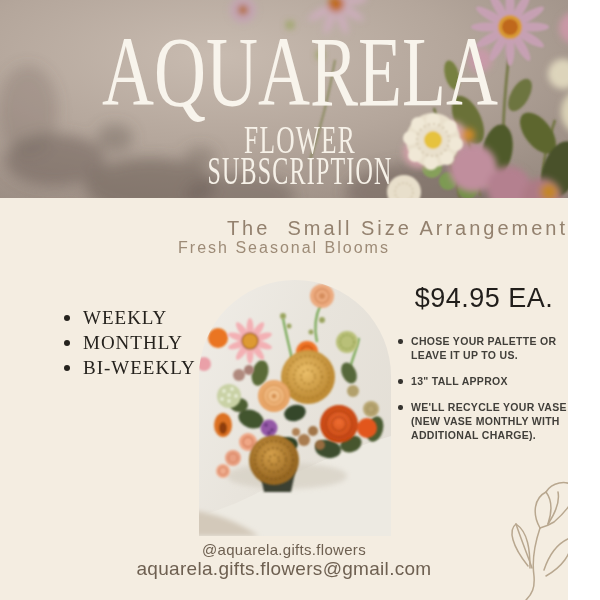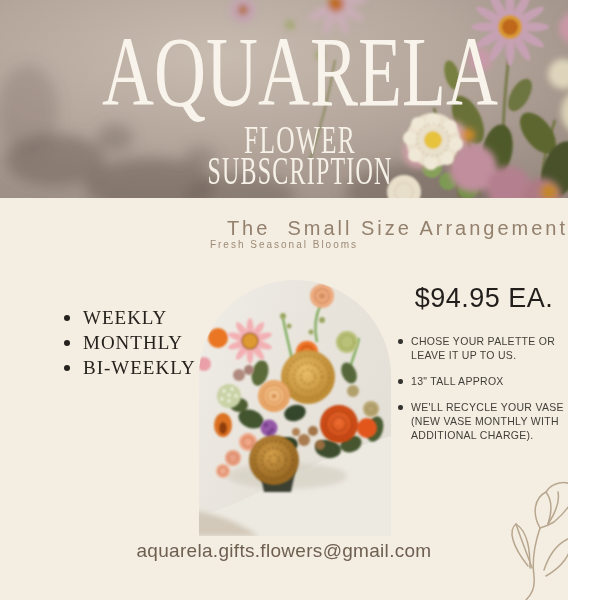--- a/index.html
+++ b/index.html
@@ -17,41 +17,41 @@
     font-family:"Liberation Serif",serif;font-size:41px;line-height:1;letter-spacing:2px;
     color:#f6f1e8;white-space:nowrap;transform:scaleX(.62);}
   .brand-sub2{position:absolute;left:0;top:151px;width:100%;text-align:center;
     font-family:"Liberation Serif",serif;font-size:40px;line-height:1;letter-spacing:2px;
     color:#f6f1e8;white-space:nowrap;transform:scaleX(.60);}
 
   
   .section-title{position:absolute;left:0;top:217px;width:100%;text-align:right;
     font-size:20px;letter-spacing:3px;color:#93816e;white-space:pre;}
   .section-subtitle{position:absolute;left:0;top:239px;width:100%;text-align:center;
-    font-size:10px;letter-spacing:2px;color:#9d8b77;white-space:pre;}
+    font-size:16px;letter-spacing:2px;color:#9d8b77;white-space:pre;}
 
   
   .freq{position:absolute;left:56px;top:297px;margin:8px;padding:0;list-style:none;text-align:right;}
   .freq li{display:flex;align-items:center;height:25px;
     font-family:"Liberation Serif",serif;font-size:19px;letter-spacing:1px;color:#25221d;white-space:nowrap;}
   .freq .dot{width:6px;height:6px;border-radius:50%;background:#25221d;margin-right:13px;flex:0 0 auto;}
 
   
   .arch{position:absolute;left:199px;top:280px;width:192px;height:256px;
     border-radius:96px 96px 0 0;overflow:hidden;
     background:linear-gradient(115deg,#f0ede7 0%,#e8e4dc 45%,#e2ddd4 100%);}
   .arch svg{position:absolute;left:0;top:0;}
 
   
   .right-col{position:absolute;left:398px;top:283px;width:172px;}
   .price{font-family:Liberation Sans, sans-serif;font-size:27px;letter-spacing:.5px;color:#211e1b;
     text-align:center;white-space:nowrap;}
   .details{margin:20px 0 0 0;padding:0;list-style:none;}
   .details li{position:relative;padding-left:13px;margin-bottom:12px;
-    font-size:10.5px;line-height:14px;font-weight:400;letter-spacing:.3px;color:#413f3a;width:160px;}
+    font-size:10.5px;line-height:14px;font-weight:700;letter-spacing:.3px;color:#413f3a;width:160px;}
   .details li::before{content:"";position:absolute;left:0;top:5px;width:4.5px;height:4.5px;
     border-radius:50%;background:#35332f;}
 
   
   .contact{position:absolute;left:0;top:541px;width:100%;text-align:center;color:#6e6051;}
   .contact .ig{font-size:15px;line-height:18px;letter-spacing:.3px;}
   .contact .em{font-size:19px;line-height:19px;letter-spacing:.3px;}
 
   
   .sketch{position:absolute;left:488px;top:470px;width:112px;height:130px;}
@@ -354,20 +354,21 @@
   <div class="right-col">
     <div class="price">$94.95 EA.</div>
     <ul class="details">
       <li>CHOSE YOUR PALETTE OR LEAVE IT UP TO US.</li>
       <li>13" TALL APPROX</li>
       <li>WE'LL RECYCLE YOUR VASE (NEW VASE MONTHLY WITH ADDITIONAL CHARGE).</li>
     </ul>
   </div>
 
   <div class="contact">
+    <div class="ig">@aquarela.gifts.flowers</div>
     <div class="em">aquarela.gifts.flowers@gmail.com</div>
   </div>
 
   <svg class="sketch" viewBox="0 0 112 130">
     <g fill="none" stroke="#b8a78f" stroke-width="1.5" stroke-linecap="round">
       <path d="M52,58 C44,44 46,28 58,22 C64,30 64,42 60,54"></path>
       <path d="M58,22 C64,12 78,10 86,16 C90,26 80,40 66,52 C61,55 56,57 52,58"></path>
       <path d="M60,54 C68,42 72,32 70,22"></path>
       <path d="M40,96 C24,76 20,60 28,54 C40,62 42,80 42,98"></path>
       <path d="M56,100 C62,82 72,72 82,68 C86,84 72,98 58,106"></path>

